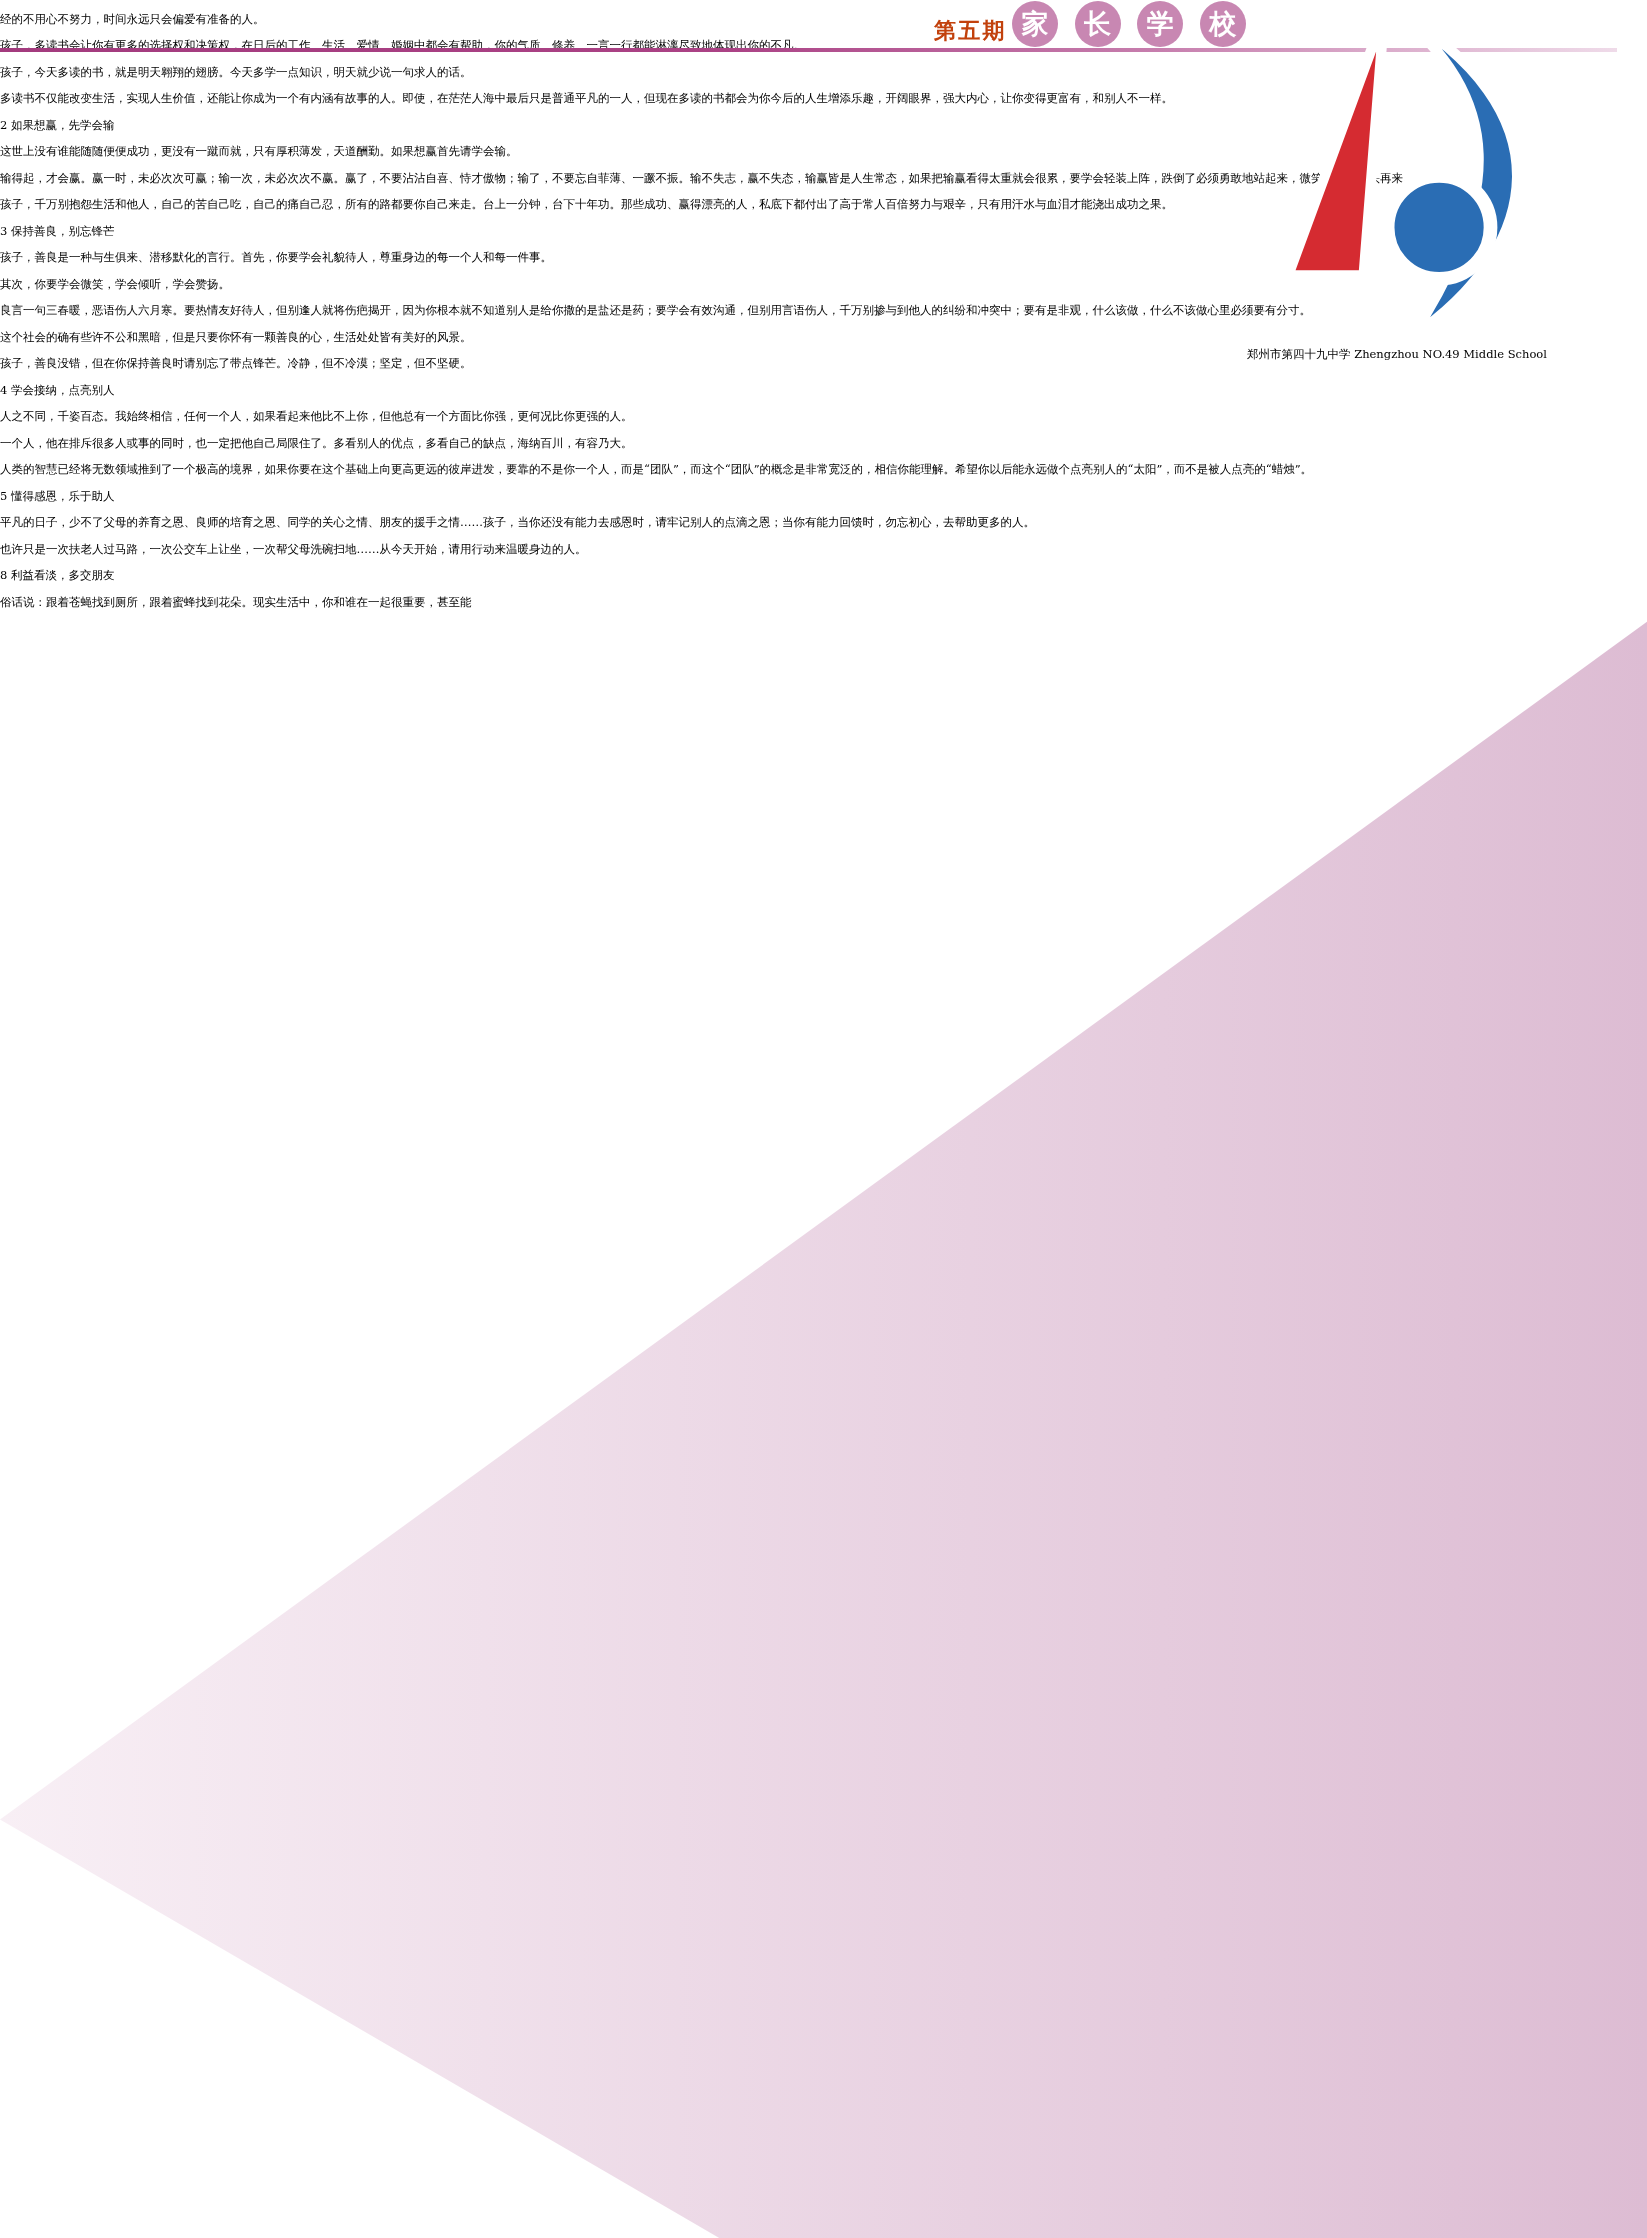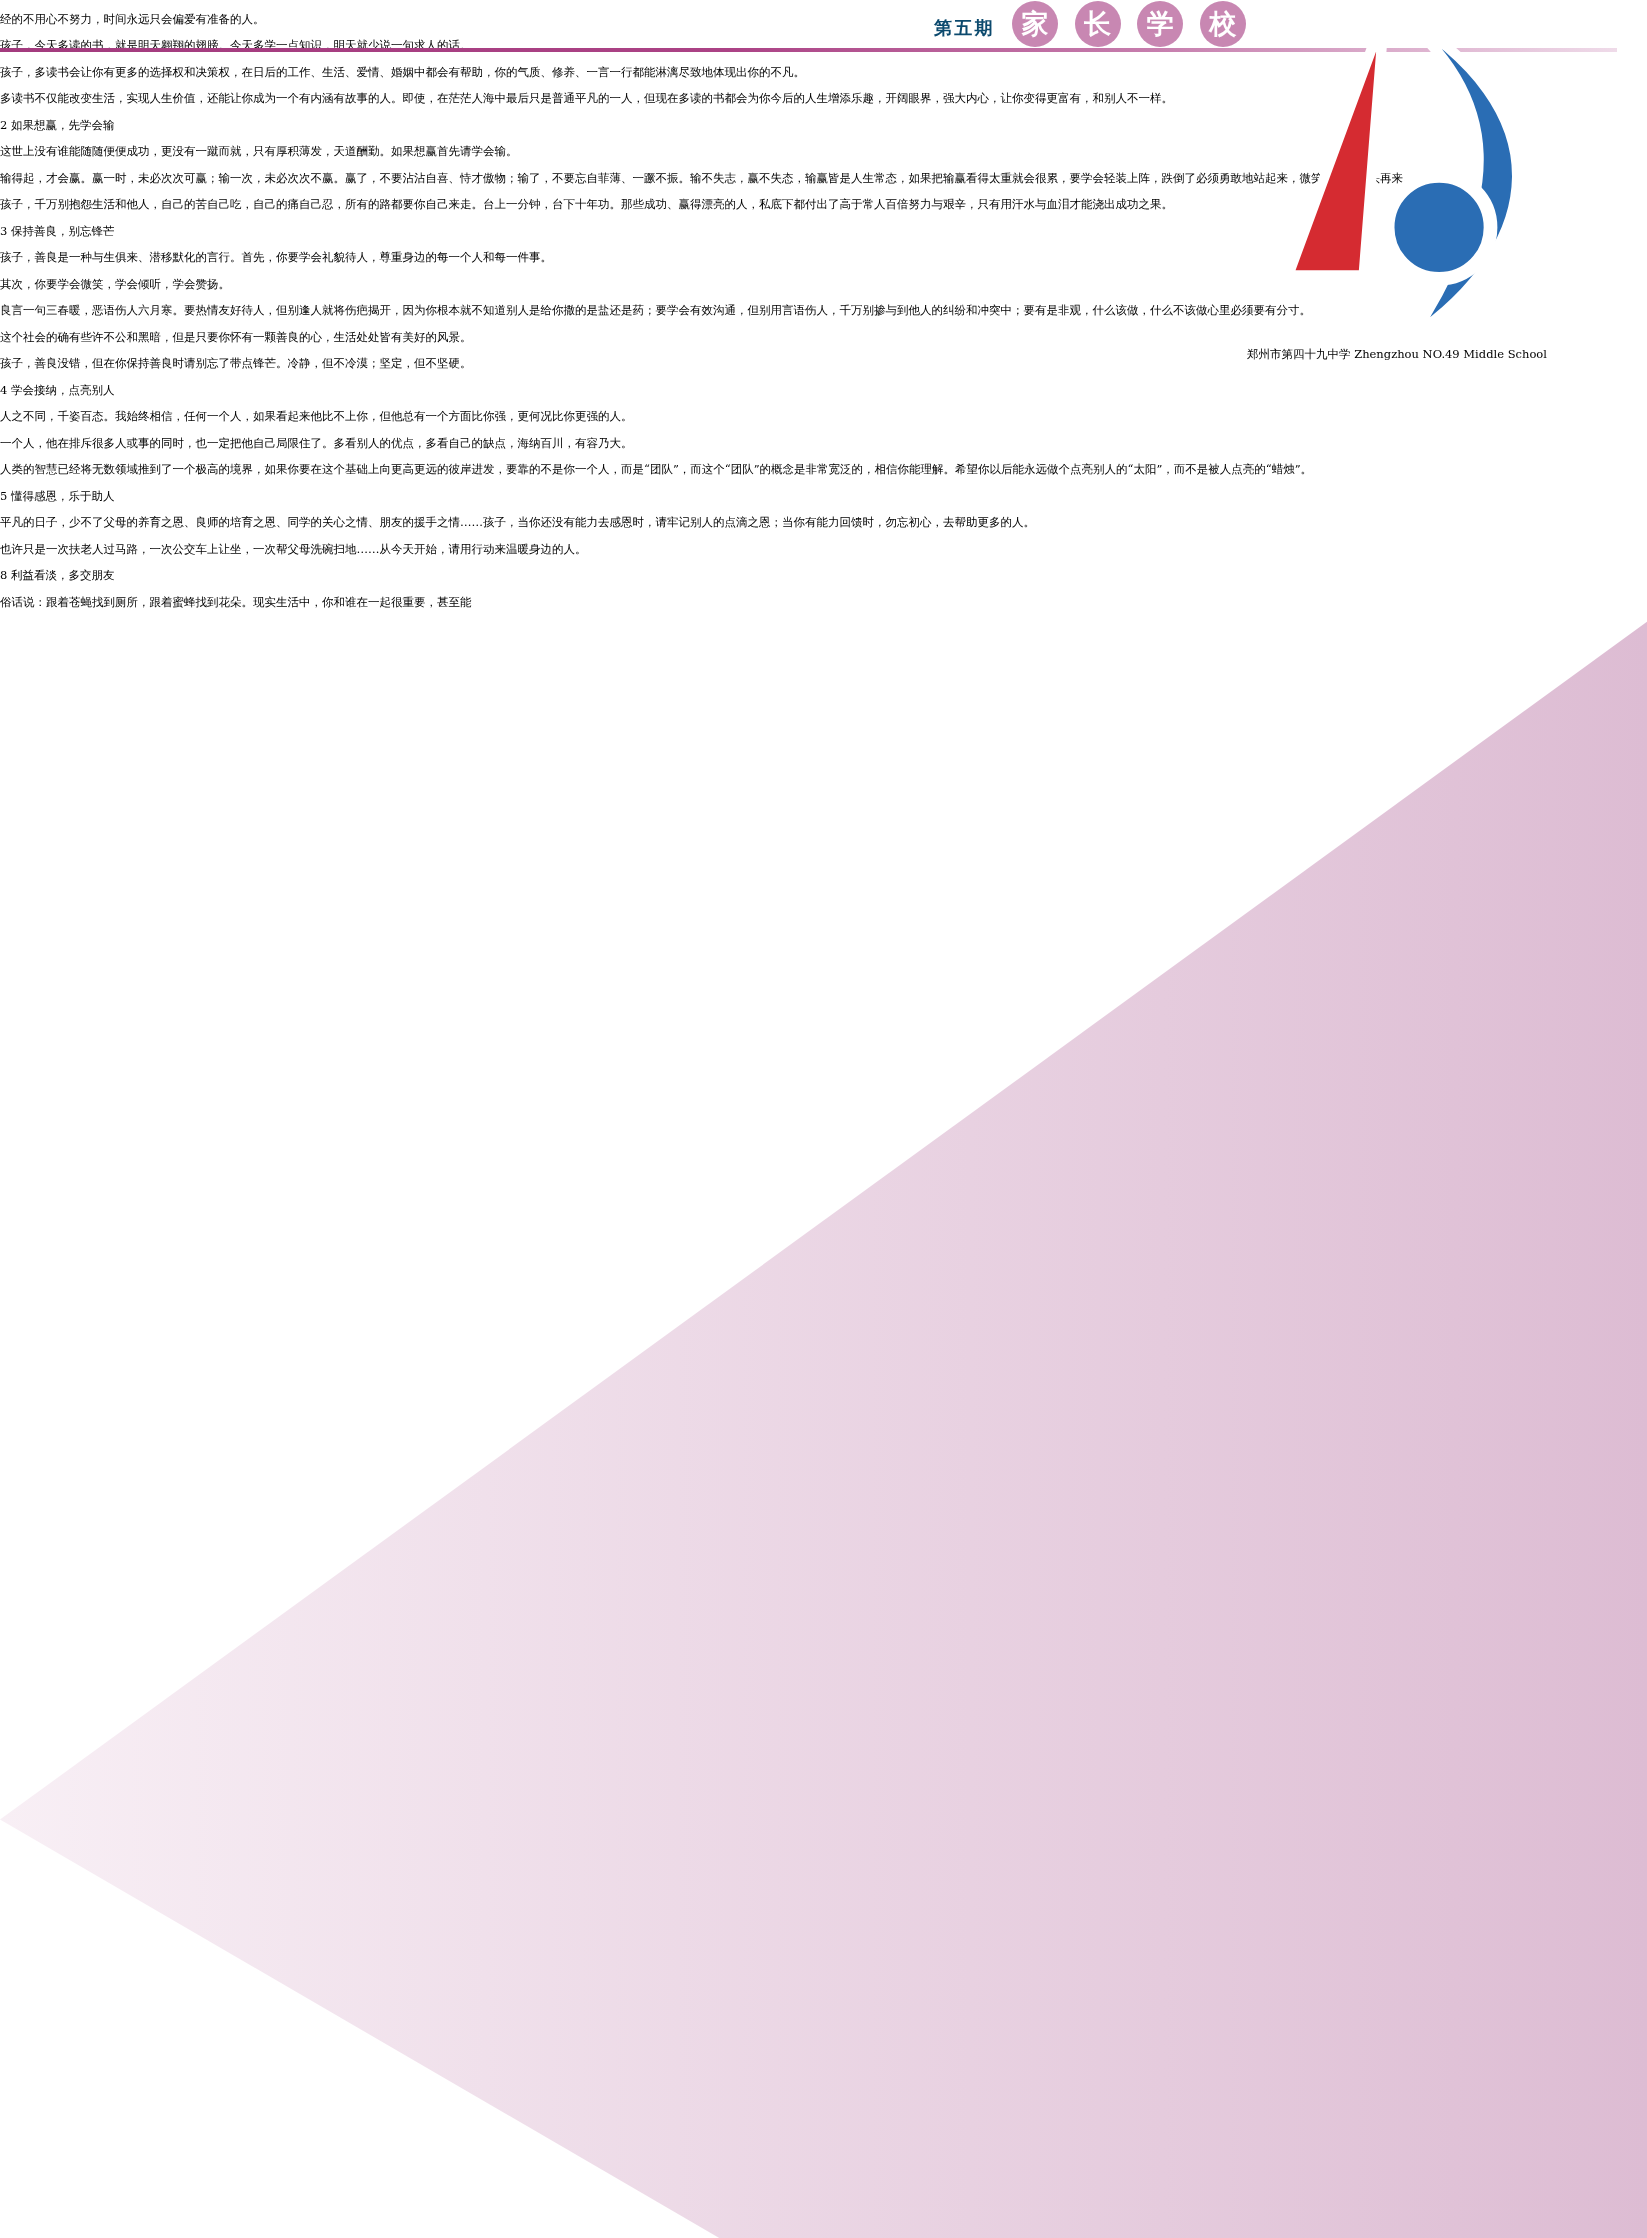--- a/index.html
+++ b/index.html
@@ -13,21 +13,21 @@
   .page{position:absolute;inset:0;}
 
   
   .header-rule{
     position:absolute;left:0;top:48px;width:1617px;height:4.3px;
     background:linear-gradient(to right,#a33b7e 0%,#ab4285 45%,#c77fae 72%,#efdbe9 100%);
   }
   .issue-label{
     position:absolute;left:934px;top:16px;
     font-family:"Liberation Sans", sans-serif;
-    font-weight:bold;font-size:18px;color:#0c4a6e;letter-spacing:2.2px;
+    font-weight:bold;font-size:22px;color:#c2410c;letter-spacing:2.2px;
     white-space:nowrap;
   }
   .badges{
     position:absolute;left:1012px;top:0.7px;
     display:flex;gap:16.6px;
   }
   .badge{
     width:46px;height:46px;border-radius:50%;
     background:#c887b2;color:#ffffff;
     display:flex;align-items:center;justify-content:center;
@@ -101,22 +101,22 @@
     </svg>
     <div class="school-names">
       <span class="school-cn">郑州市第四十九中学</span>
       <span class="school-en">Zhengzhou NO.49 Middle School</span>
     </div>
   </div>
 
   
   <div class="content" id="content">
       <p class="para no-indent">经的不用心不努力，时间永远只会偏爱有准备的人。</p>
+      <p class="para">孩子，多读书会让你有更多的选择权和决策权，在日后的工作、生活、爱情、婚姻中都会有帮助，你的气质、修养、一言一行都能淋漓尽致地体现出你的不凡。</p>
       <p class="para">孩子，今天多读的书，就是明天翱翔的翅膀。今天多学一点知识，明天就少说一句求人的话。</p>
-      <p class="para">孩子，多读书会让你有更多的选择权和决策权，在日后的工作、生活、爱情、婚姻中都会有帮助，你的气质、修养、一言一行都能淋漓尽致地体现出你的不凡。</p>
       <p class="para">多读书不仅能改变生活，实现人生价值，还能让你成为一个有内涵有故事的人。即使，在茫茫人海中最后只是普通平凡的一人，但现在多读的书都会为你今后的人生增添乐趣，开阔眼界，强大内心，让你变得更富有，和别人不一样。</p>
       <p class="heading">2 如果想赢，先学会输</p>
       <p class="para">这世上没有谁能随随便便成功，更没有一蹴而就，只有厚积薄发，天道酬勤。如果想赢首先请学会输。</p>
       <p class="para">输得起，才会赢。赢一时，未必次次可赢；输一次，未必次次不赢。赢了，不要沾沾自喜、恃才傲物；输了，不要忘自菲薄、一蹶不振。输不失志，赢不失态，输赢皆是人生常态，如果把输赢看得太重就会很累，要学会轻装上阵，跌倒了必须勇敢地站起来，微笑面对，从头再来。</p>
       <p class="para">孩子，千万别抱怨生活和他人，自己的苦自己吃，自己的痛自己忍，所有的路都要你自己来走。台上一分钟，台下十年功。那些成功、赢得漂亮的人，私底下都付出了高于常人百倍努力与艰辛，只有用汗水与血泪才能浇出成功之果。</p>
       <p class="heading">3 保持善良，别忘锋芒</p>
       <p class="para">孩子，善良是一种与生俱来、潜移默化的言行。首先，你要学会礼貌待人，尊重身边的每一个人和每一件事。</p>
       <p class="para">其次，你要学会微笑，学会倾听，学会赞扬。</p>
       <p class="para">良言一句三春暖，恶语伤人六月寒。要热情友好待人，但别逢人就将伤疤揭开，因为你根本就不知道别人是给你撒的是盐还是药；要学会有效沟通，但别用言语伤人，千万别掺与到他人的纠纷和冲突中；要有是非观，什么该做，什么不该做心里必须要有分寸。</p>
       <p class="para">这个社会的确有些许不公和黑暗，但是只要你怀有一颗善良的心，生活处处皆有美好的风景。</p>

